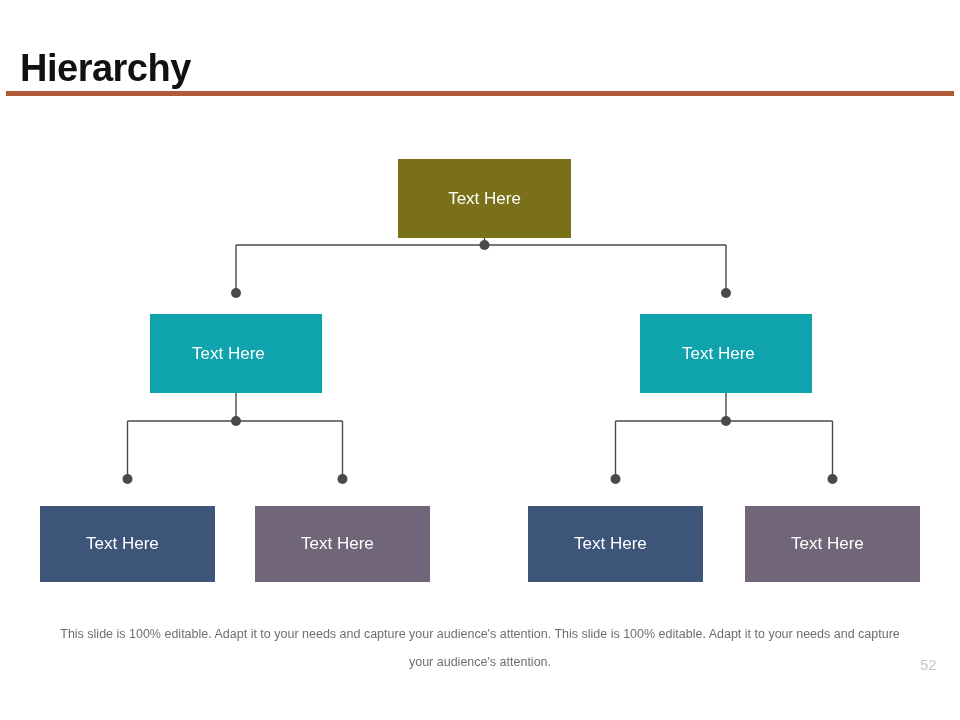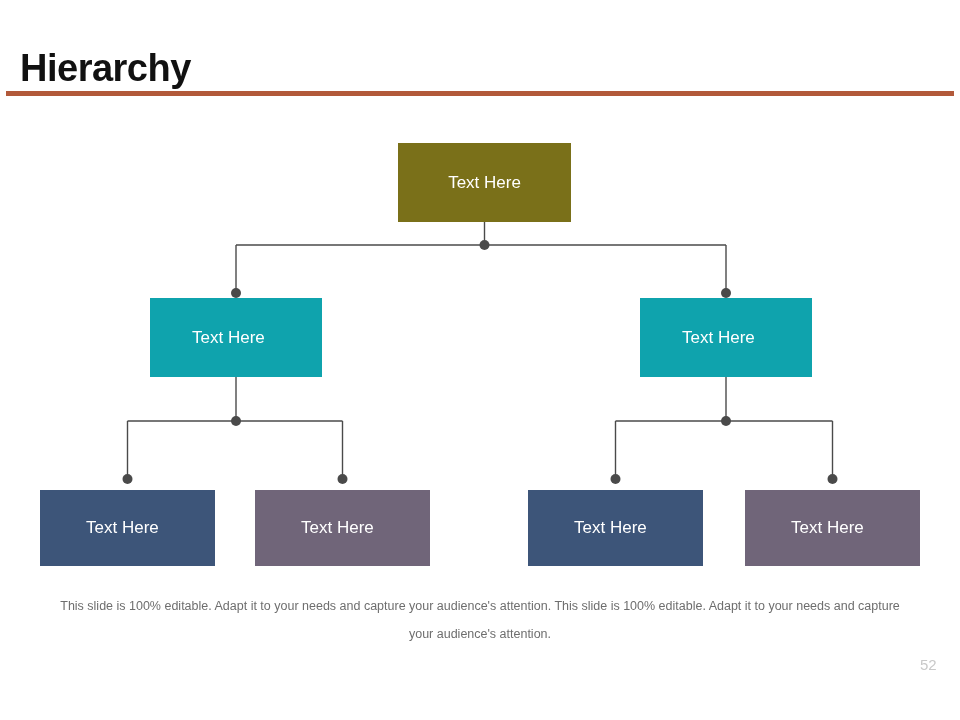--- a/index.html
+++ b/index.html
@@ -57,20 +57,21 @@
     height: 720px;
     pointer-events: none;
   }
 
   
   .node {
     position: absolute;
     display: flex;
     align-items: center;
     box-sizing: border-box;
+    margin-top: 16px;
   }
   .node .node-label {
     color: #ffffff;
     font-size: 17px;
     line-height: 20px;
     font-weight: normal;
     white-space: nowrap;
   }
 
   
@@ -85,21 +86,21 @@
     padding-left: 42px;
   }
   .node.level-3 .node-label {
     padding-left: 46px;
   }
 
   
   #caption {
     position: absolute;
     left: 60px;
-    top: 592px;
+    top: 620px;
     width: 840px;
     text-align: center;
     font-size: 12.5px;
     line-height: 28px;
     color: #6e6e6e;
   }
 
   
   #page-number {
     position: absolute;

